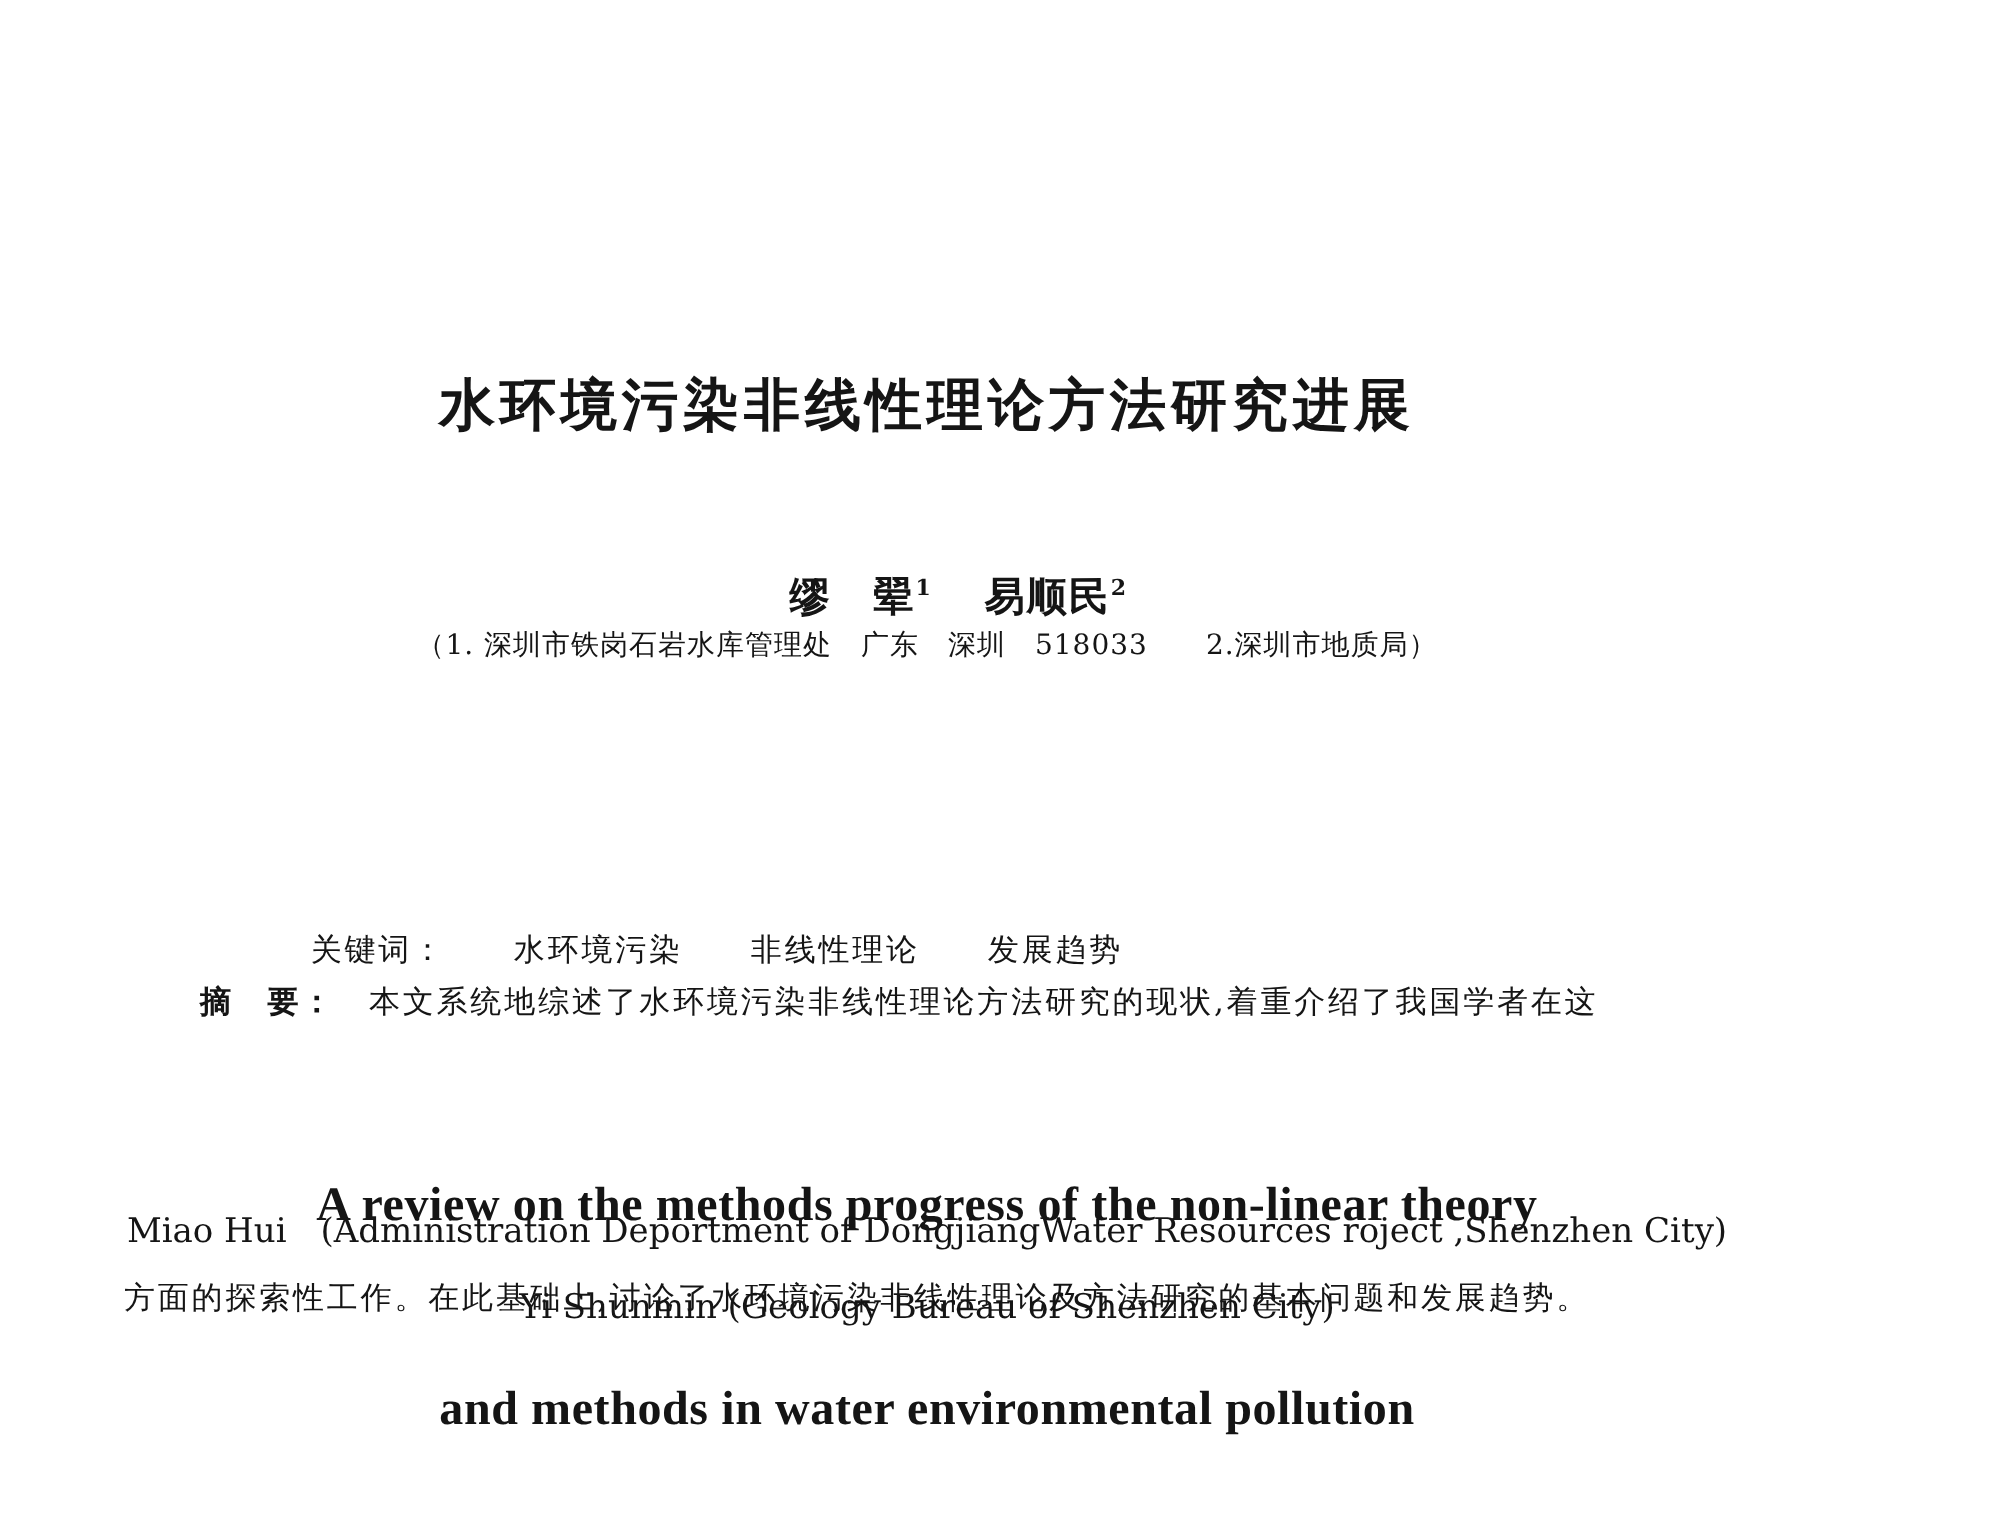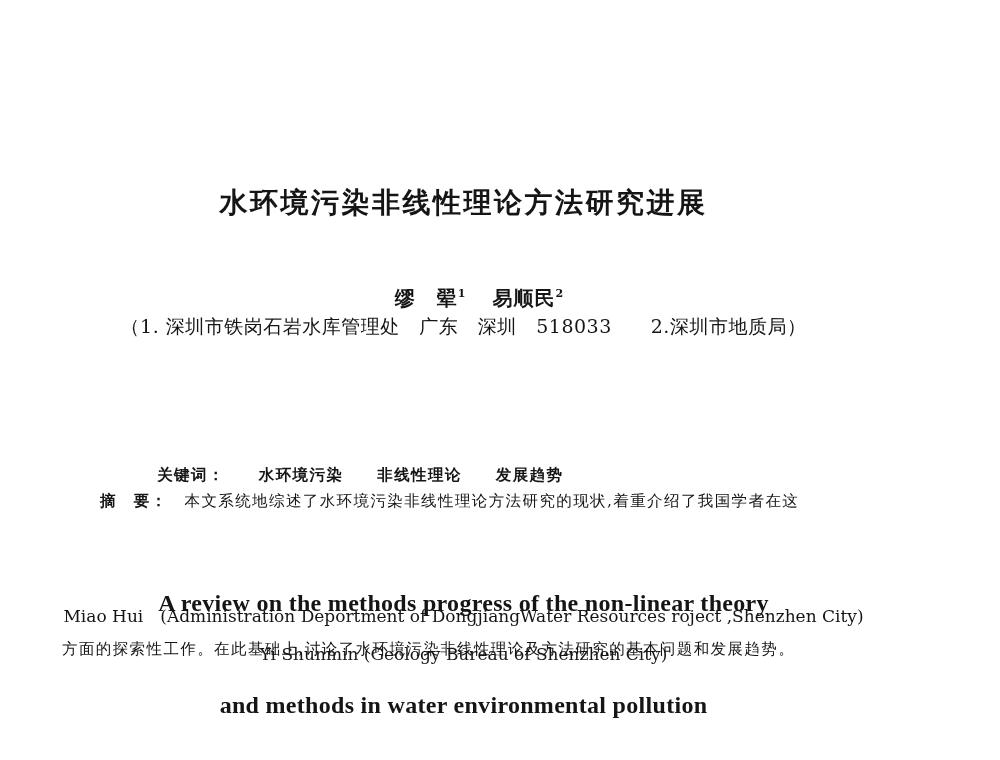--- a/index.html
+++ b/index.html
@@ -42,21 +42,21 @@
     font-weight: 600;
     vertical-align: super;
     line-height: 0;
   }
   .cn-authors .author-gap {
     display: inline-block;
     width: 26px;
   }
   .cn-affiliation {
     top: 314px;
-    font-size: 19px;
+    font-size: 14px;
     letter-spacing: 0.5px;
   }
   .cn-abstract {
     position: absolute;
     left: 62px;
     right: 62px;
     top: 372px;
     font-size: 15.5px;
     line-height: 37px;
     letter-spacing: 1.4px;
@@ -67,21 +67,21 @@
   }
   .cn-label {
     font-weight: 700;
     font-family: "DejaVu Sans", "Liberation Sans", sans-serif;
   }
   .cn-keywords {
     position: absolute;
     left: 130px;
     top: 447px;
     font-size: 15.5px;
-    font-weight: 700;
+    font-weight: 400;
     font-family: "DejaVu Sans", "Liberation Sans", sans-serif;
     letter-spacing: 1.4px;
     white-space: pre-wrap;
   }
   .cn-keywords .kw-term {
     margin-left: 34px;
   }
   .en-title {
     top: 518px;
     font-family: "Liberation Serif", "DejaVu Serif", serif;

